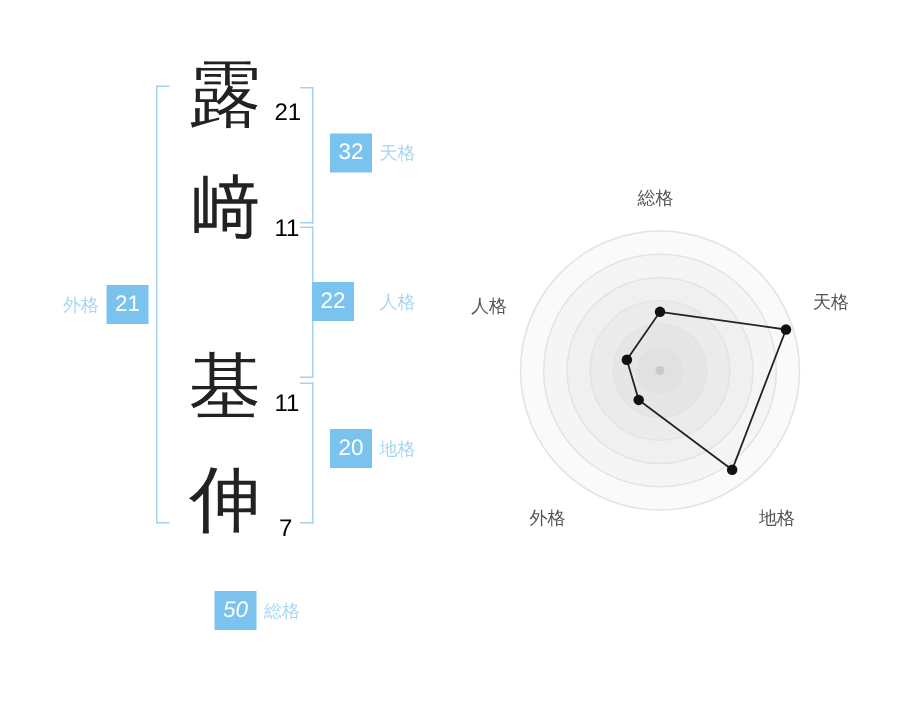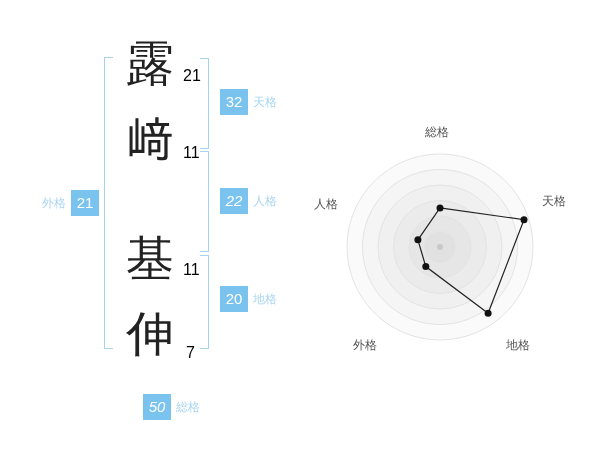--- a/index.html
+++ b/index.html
@@ -46,21 +46,21 @@
   <span class="stroke-count" style="left:183px;top:68px;">21</span>
   <span class="stroke-count" style="left:183px;top:145px;">11</span>
   <span class="stroke-count" style="left:183px;top:262px;">11</span>
   <span class="stroke-count" style="left:186px;top:345px;">7</span>
 
   <div class="bracket open-left" style="left:200px;top:58px;height:89px;"></div>
   <span class="grid-box" style="left:220px;top:89px;">32</span>
   <span class="grid-label" style="left:253px;top:96px;">天格</span>
 
   <div class="bracket open-left" style="left:200px;top:151px;height:99px;"></div>
-  <span class="grid-box" style="left:220px;top:188px;font-style:italic;">22</span>
+  <span class="grid-box" style="left:208px;top:188px;">22</span>
   <span class="grid-label" style="left:253px;top:195px;">人格</span>
 
   <div class="bracket open-left" style="left:200px;top:255px;height:92px;"></div>
   <span class="grid-box" style="left:220px;top:286px;">20</span>
   <span class="grid-label" style="left:253px;top:293px;">地格</span>
 
   <span class="grid-box" style="left:143px;top:394px;font-style:italic;">50</span>
   <span class="grid-label" style="left:176px;top:401px;">総格</span>
 
   <svg class="radar" width="280" height="250" viewBox="0 0 280 250">

